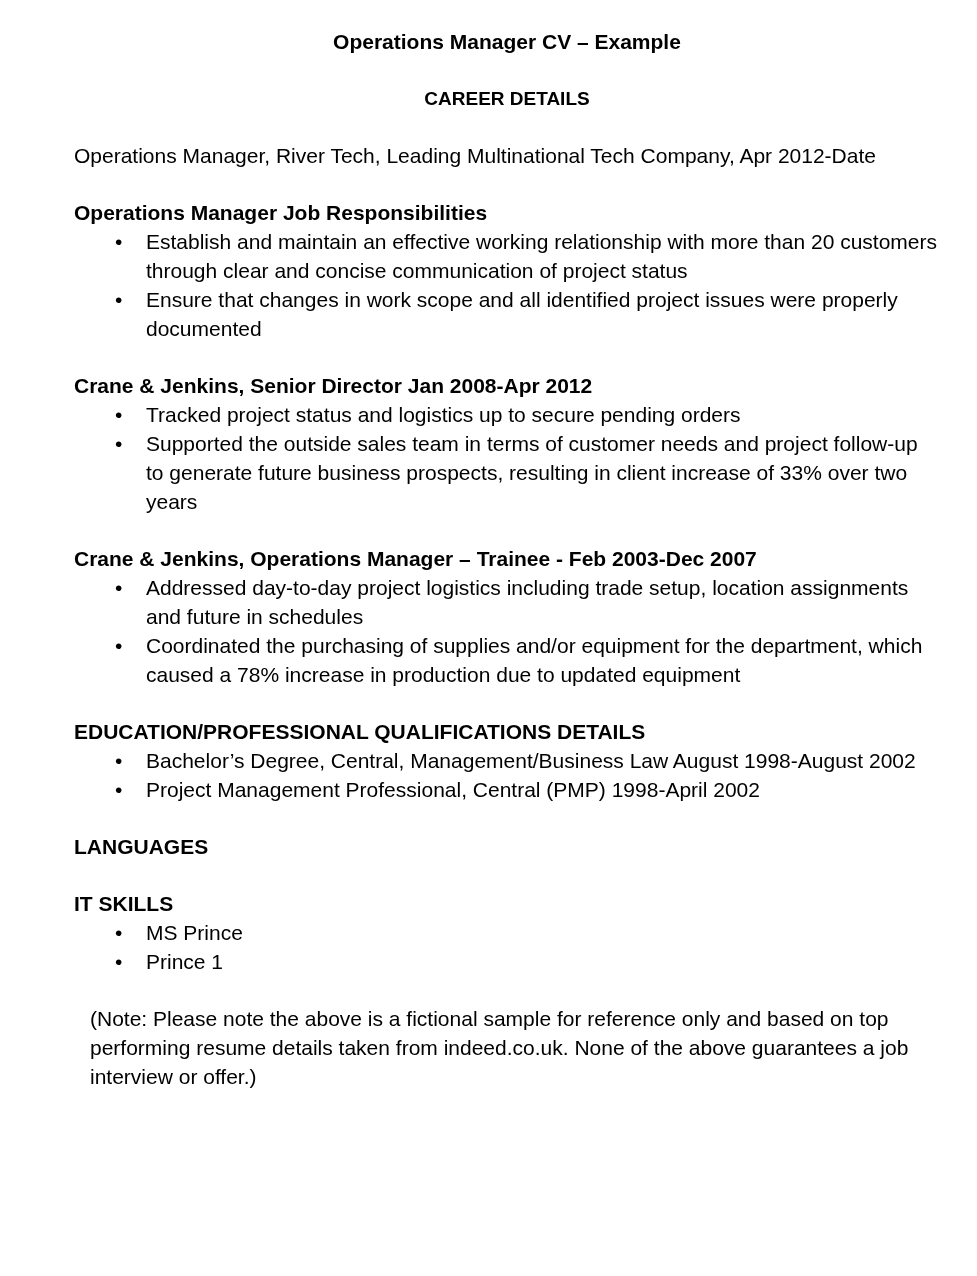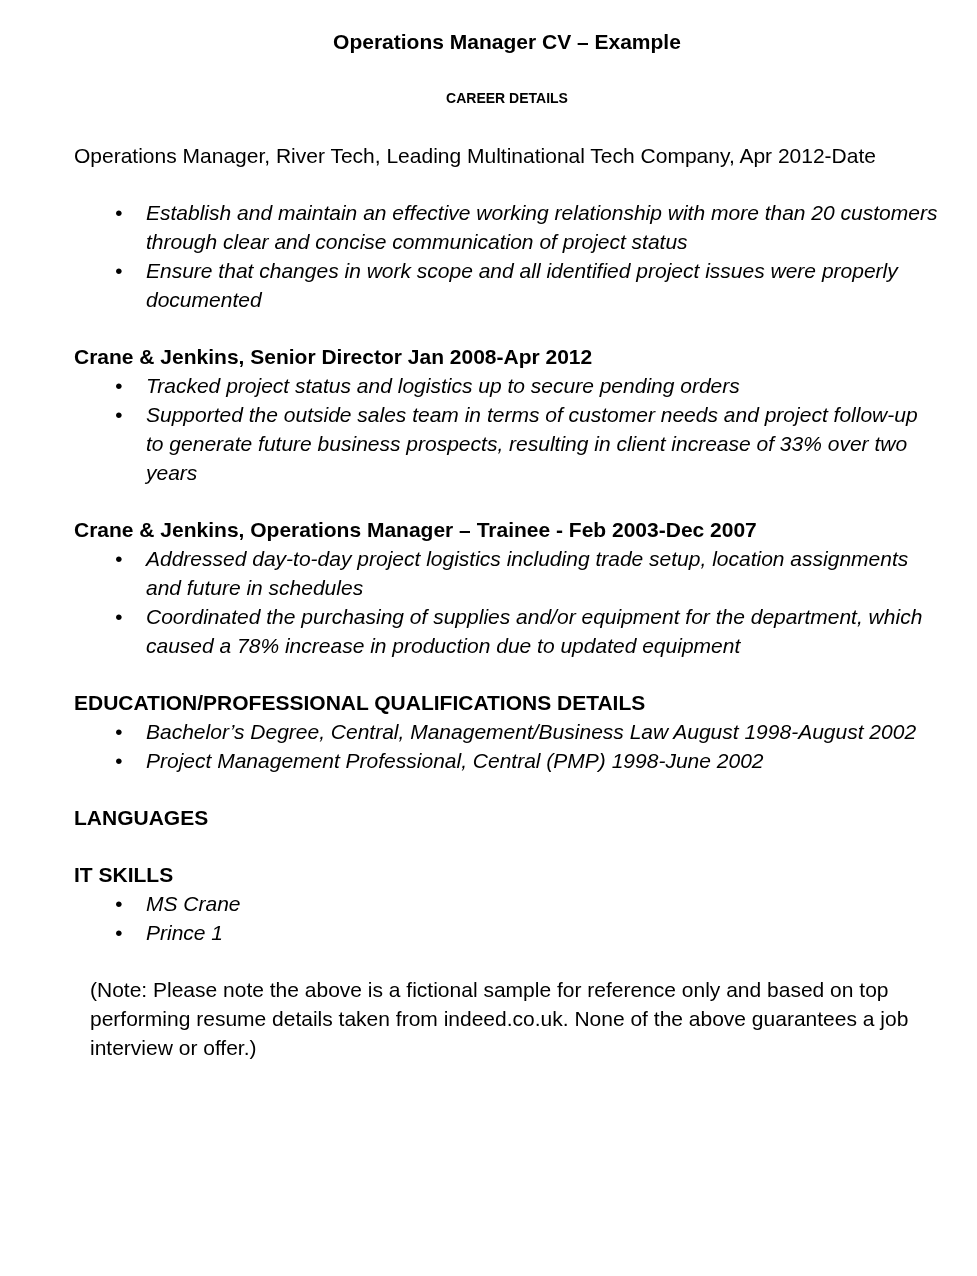--- a/index.html
+++ b/index.html
@@ -21,38 +21,37 @@
   }
   .doc-title {
     text-align: center;
     font-weight: bold;
     font-size: 21px;
     line-height: 29px;
   }
   .career-heading {
     text-align: center;
     font-weight: bold;
-    font-size: 14px;
+    font-size: 19px;
     line-height: 29px;
     margin-top: 28px;
   }
   .role-heading {
     font-weight: normal;
     margin-top: 28px;
   }
   .section { margin-top: 28px; }
   .section-heading { font-weight: bold; }
   ul.bullets {
     list-style: none;
     padding-left: 72px;
     margin: 0;
   }
   ul.bullets li {
     position: relative;
-    font-style: italic;
   }
   ul.bullets li::before {
     content: "\2022";
     position: absolute;
     left: -31px;
     top: 0;
   }
   .note { margin-top: 28px; margin-left: 16px; }
 </style>
 </head>
@@ -60,20 +59,21 @@
 
 <div class="page">
 
   <div class="doc-title">Operations Manager CV – Example</div>
 
   <div class="career-heading">CAREER DETAILS</div>
 
   <p class="role-heading">Operations Manager, River Tech, Leading Multinational Tech Company, Apr 2012-Date</p>
 
   <div class="section">
+    <div class="section-heading">Operations Manager Job Responsibilities</div>
     <ul class="bullets">
       <li>Establish and maintain an effective working relationship with more than 20 customers through clear and concise communication of project status</li>
       <li>Ensure that changes in work scope and all identified project issues were properly documented</li>
     </ul>
   </div>
 
   <div class="section">
     <div class="section-heading">Crane &amp; Jenkins, Senior Director Jan 2008-Apr 2012</div>
     <ul class="bullets">
       <li>Tracked project status and logistics up to secure pending orders</li>
@@ -86,31 +86,31 @@
     <ul class="bullets">
       <li>Addressed day-to-day project logistics including trade setup, location assignments and future in schedules</li>
       <li>Coordinated the purchasing of supplies and/or equipment for the department, which caused a 78% increase in production due to updated equipment</li>
     </ul>
   </div>
 
   <div class="section">
     <div class="section-heading">EDUCATION/PROFESSIONAL QUALIFICATIONS DETAILS</div>
     <ul class="bullets">
       <li>Bachelor’s Degree, Central, Management/Business Law August 1998-August 2002</li>
-      <li>Project Management Professional, Central (PMP) 1998-June 2002</li>
+      <li>Project Management Professional, Central (PMP) 1998-April 2002</li>
     </ul>
   </div>
 
   <div class="section">
     <div class="section-heading">LANGUAGES</div>
   </div>
 
   <div class="section">
     <div class="section-heading">IT SKILLS</div>
     <ul class="bullets">
-      <li>MS Crane</li>
+      <li>MS Prince</li>
       <li>Prince 1</li>
     </ul>
   </div>
 
   <p class="note">(Note: Please note the above is a fictional sample for reference only and based on top performing resume details taken from indeed.co.uk. None of the above guarantees a job interview or offer.)</p>
 
 </div>
 
 </body></html>

